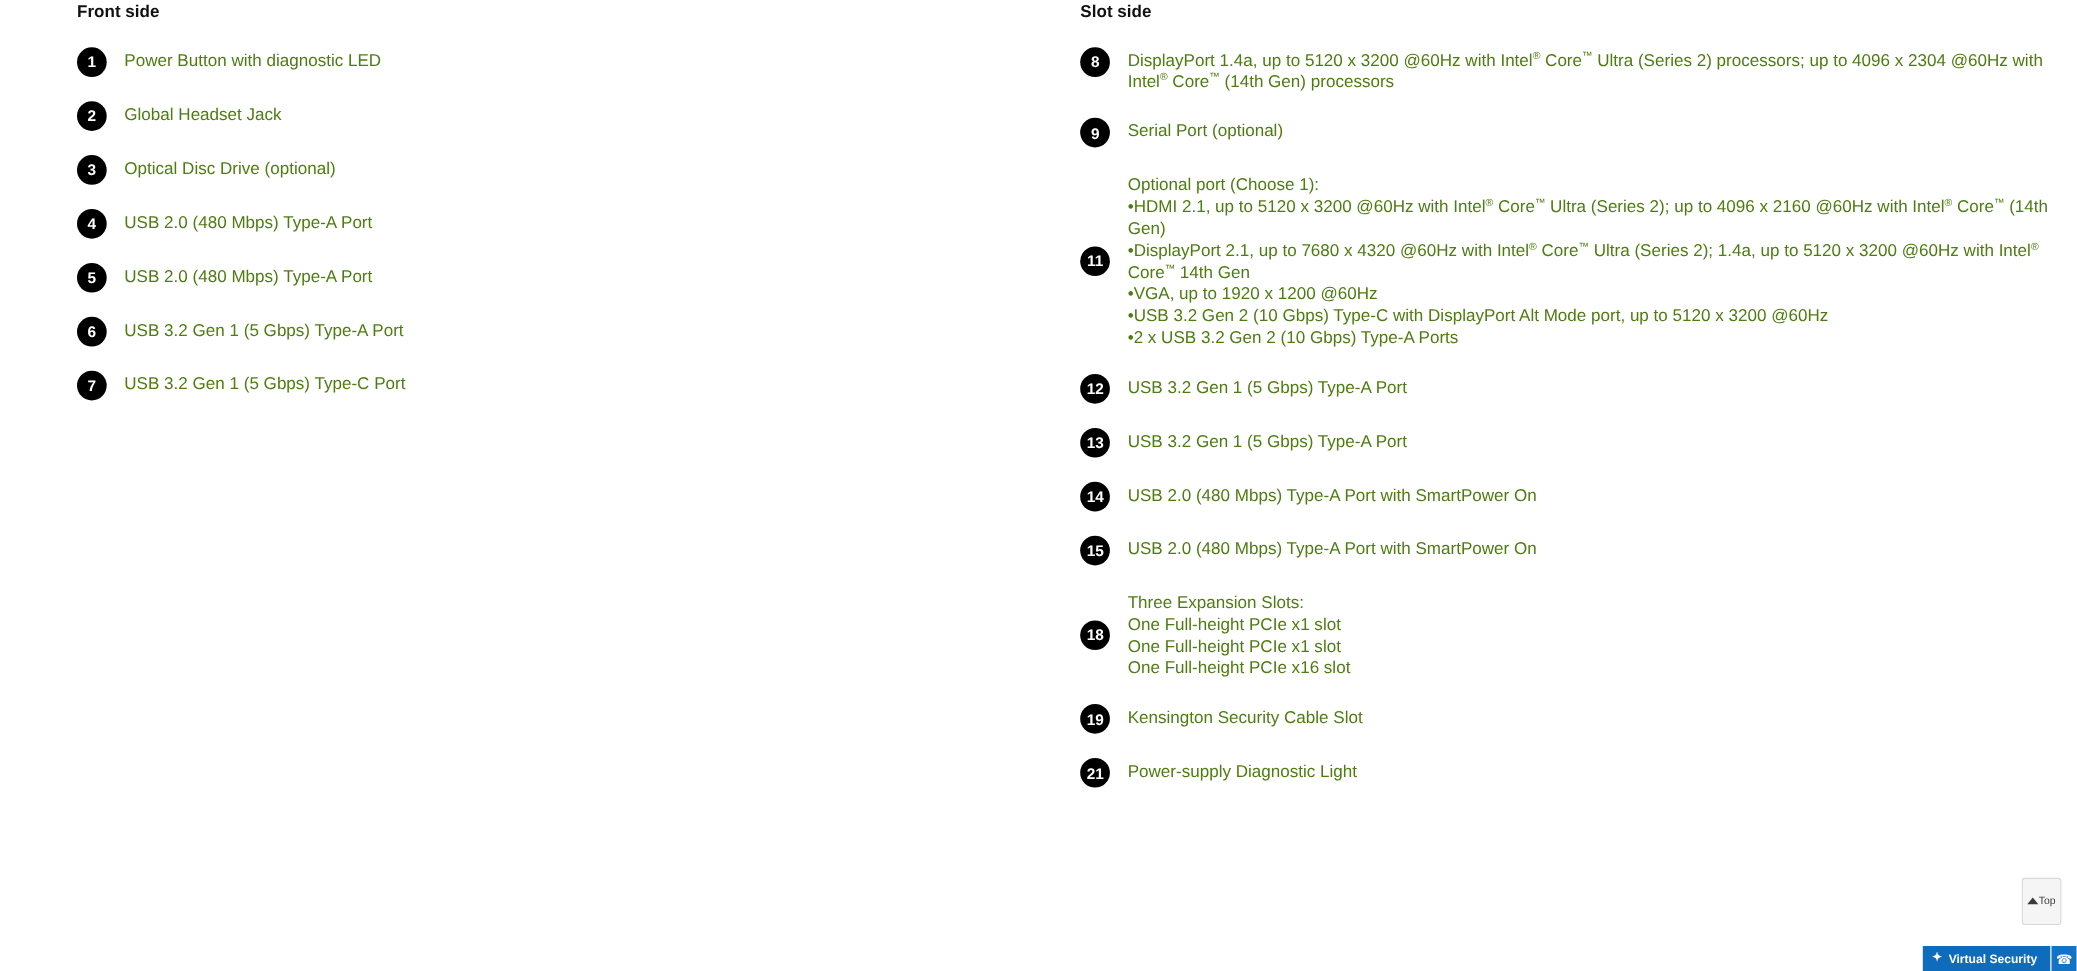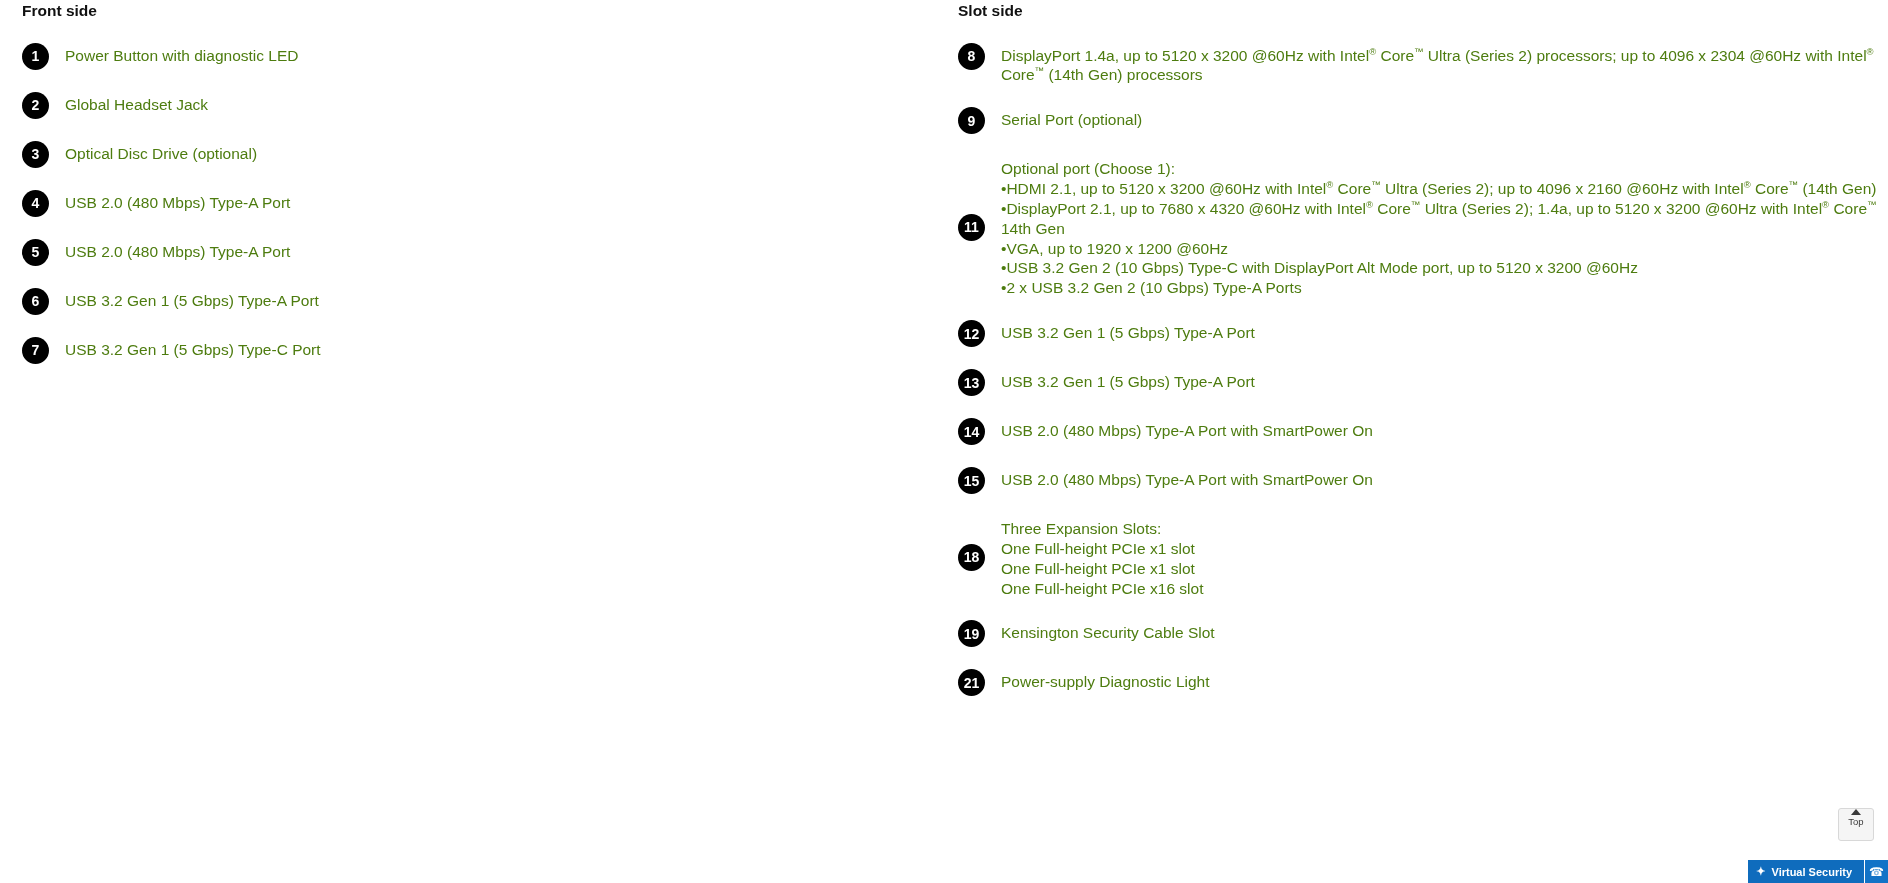--- a/index.html
+++ b/index.html
@@ -9,20 +9,21 @@
     background: #ffffff;
     font-family: "Liberation Sans", sans-serif;
     color: #1a1a1a;
   }
   .page {
     position: relative;
     width: 1888px;
     height: 883px;
     overflow: hidden;
     background: #ffffff;
+    padding-left: 48px;
   }
   .columns {
     display: flex;
     flex-direction: row;
     align-items: flex-start;
     padding: 0;
   }
   .column {
     position: relative;
   }
@@ -80,28 +81,28 @@
   }
   
   .item.center { align-items: center; }
 
   
   .top-button {
     position: absolute;
     right: 14px;
     bottom: 42px;
     width: 36px;
-    height: 33px;
+    height: 43px;
     background: #f5f5f5;
     border: 1px solid #d8d8d8;
     border-radius: 3px;
     display: flex;
-    flex-direction: column;
-    align-items: center;
-    justify-content: flex-start;
+    flex-direction: row;
+    align-items: center;
+    justify-content: center;
     cursor: pointer;
   }
   .top-button .caret {
     width: 0; height: 0;
     border-left: 5px solid transparent;
     border-right: 5px solid transparent;
     border-bottom: 6px solid #3a3a3a;
     margin-bottom: 2px;
   }
   .top-button .top-label {

